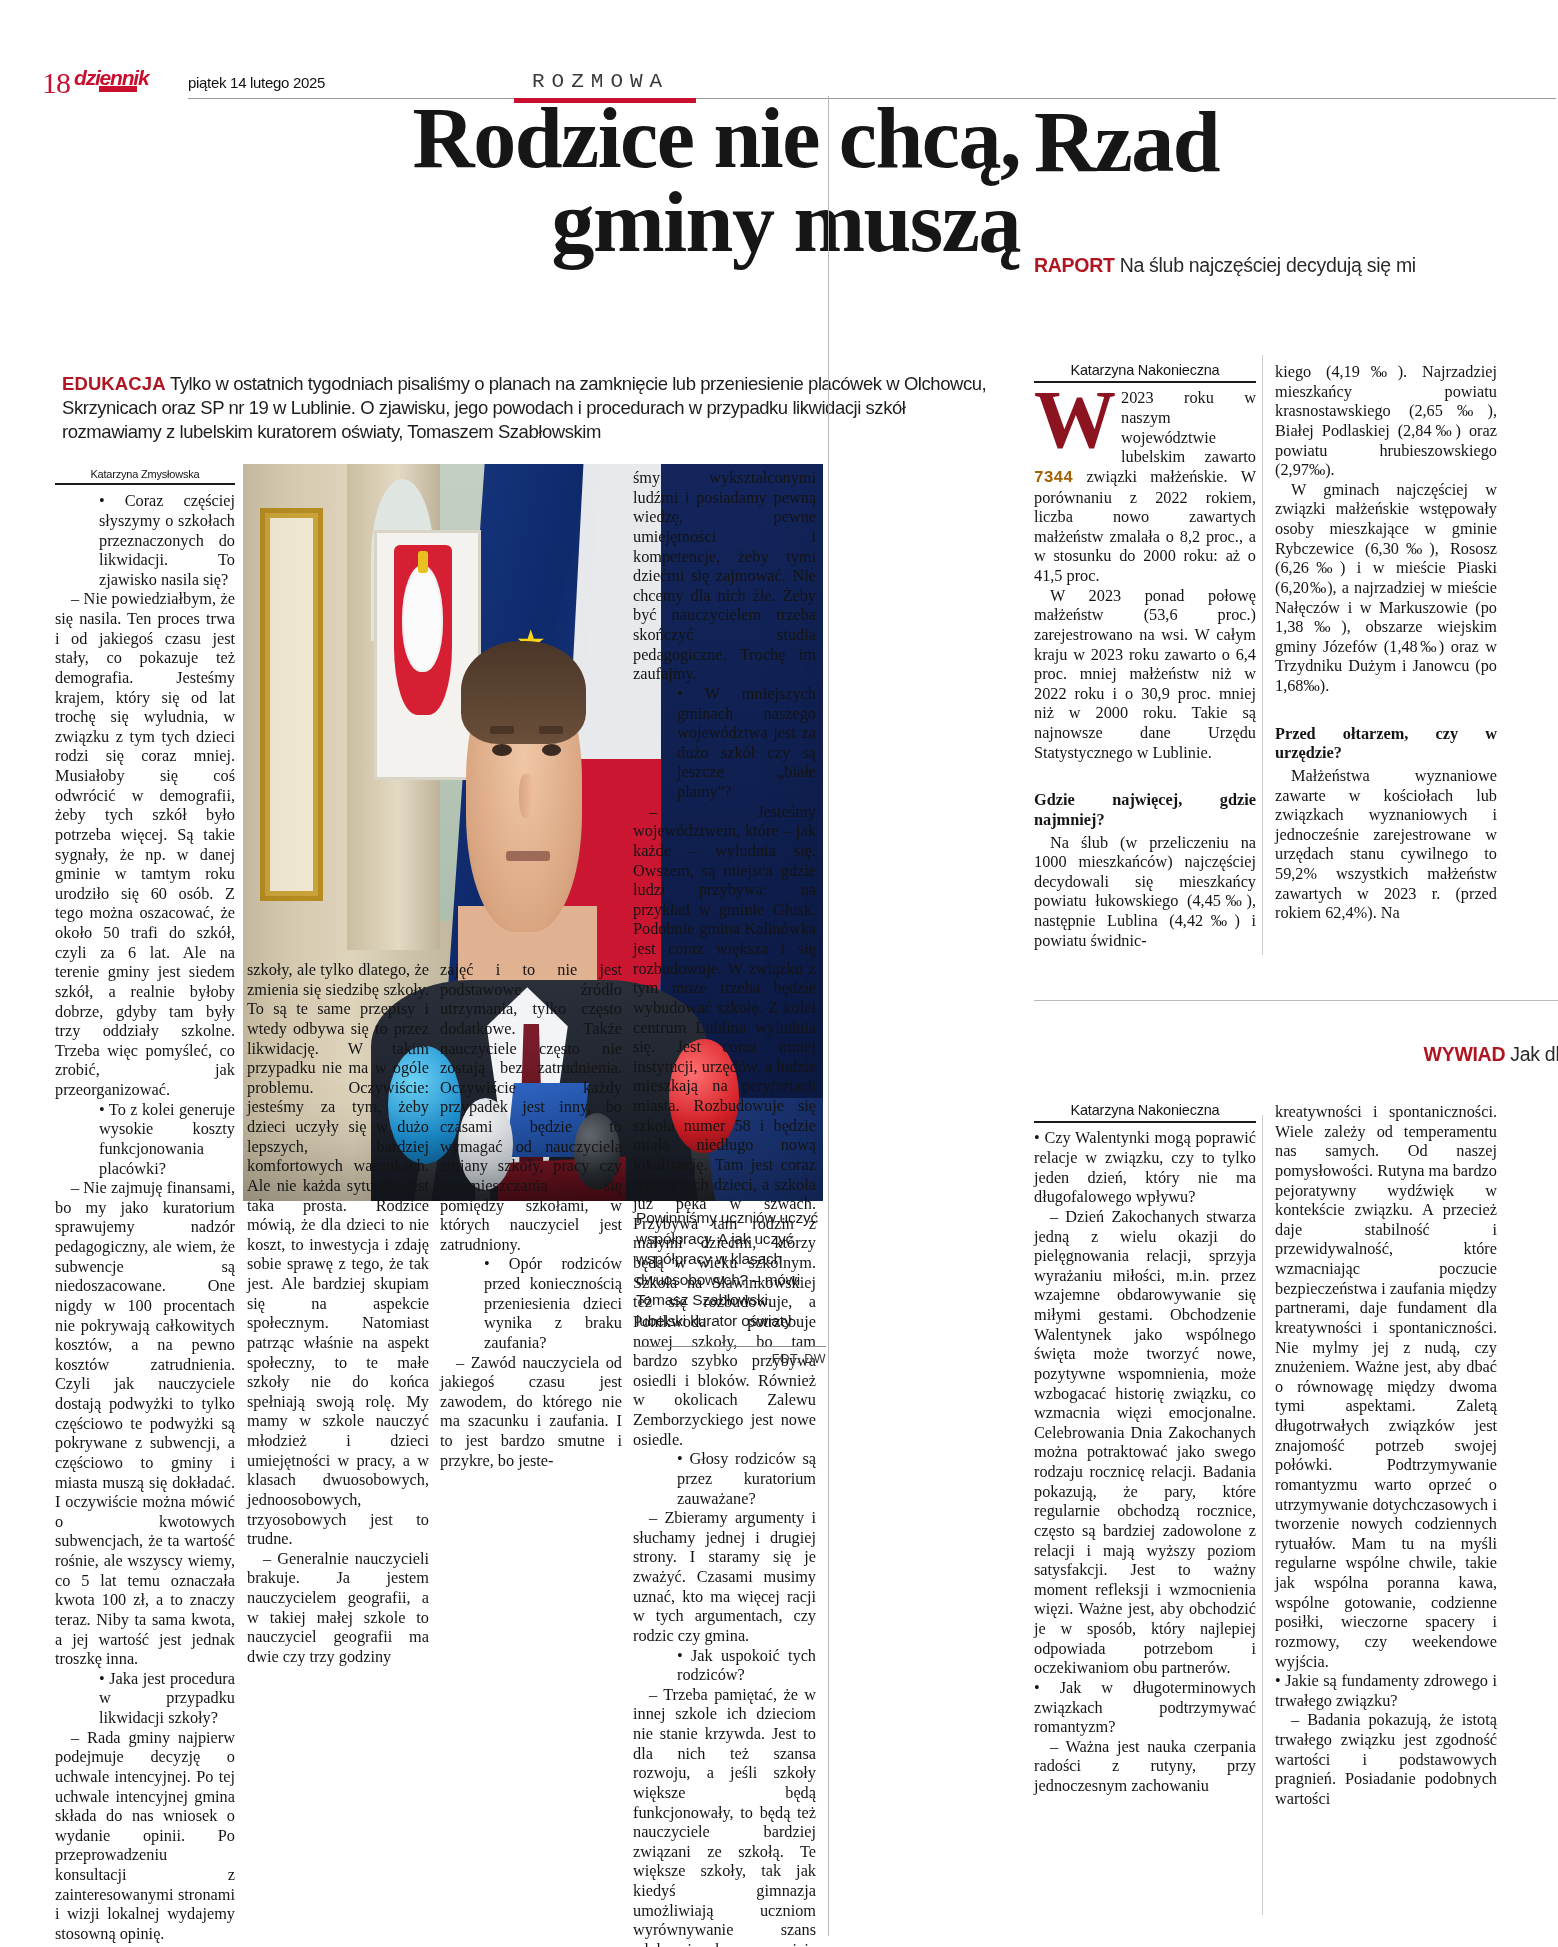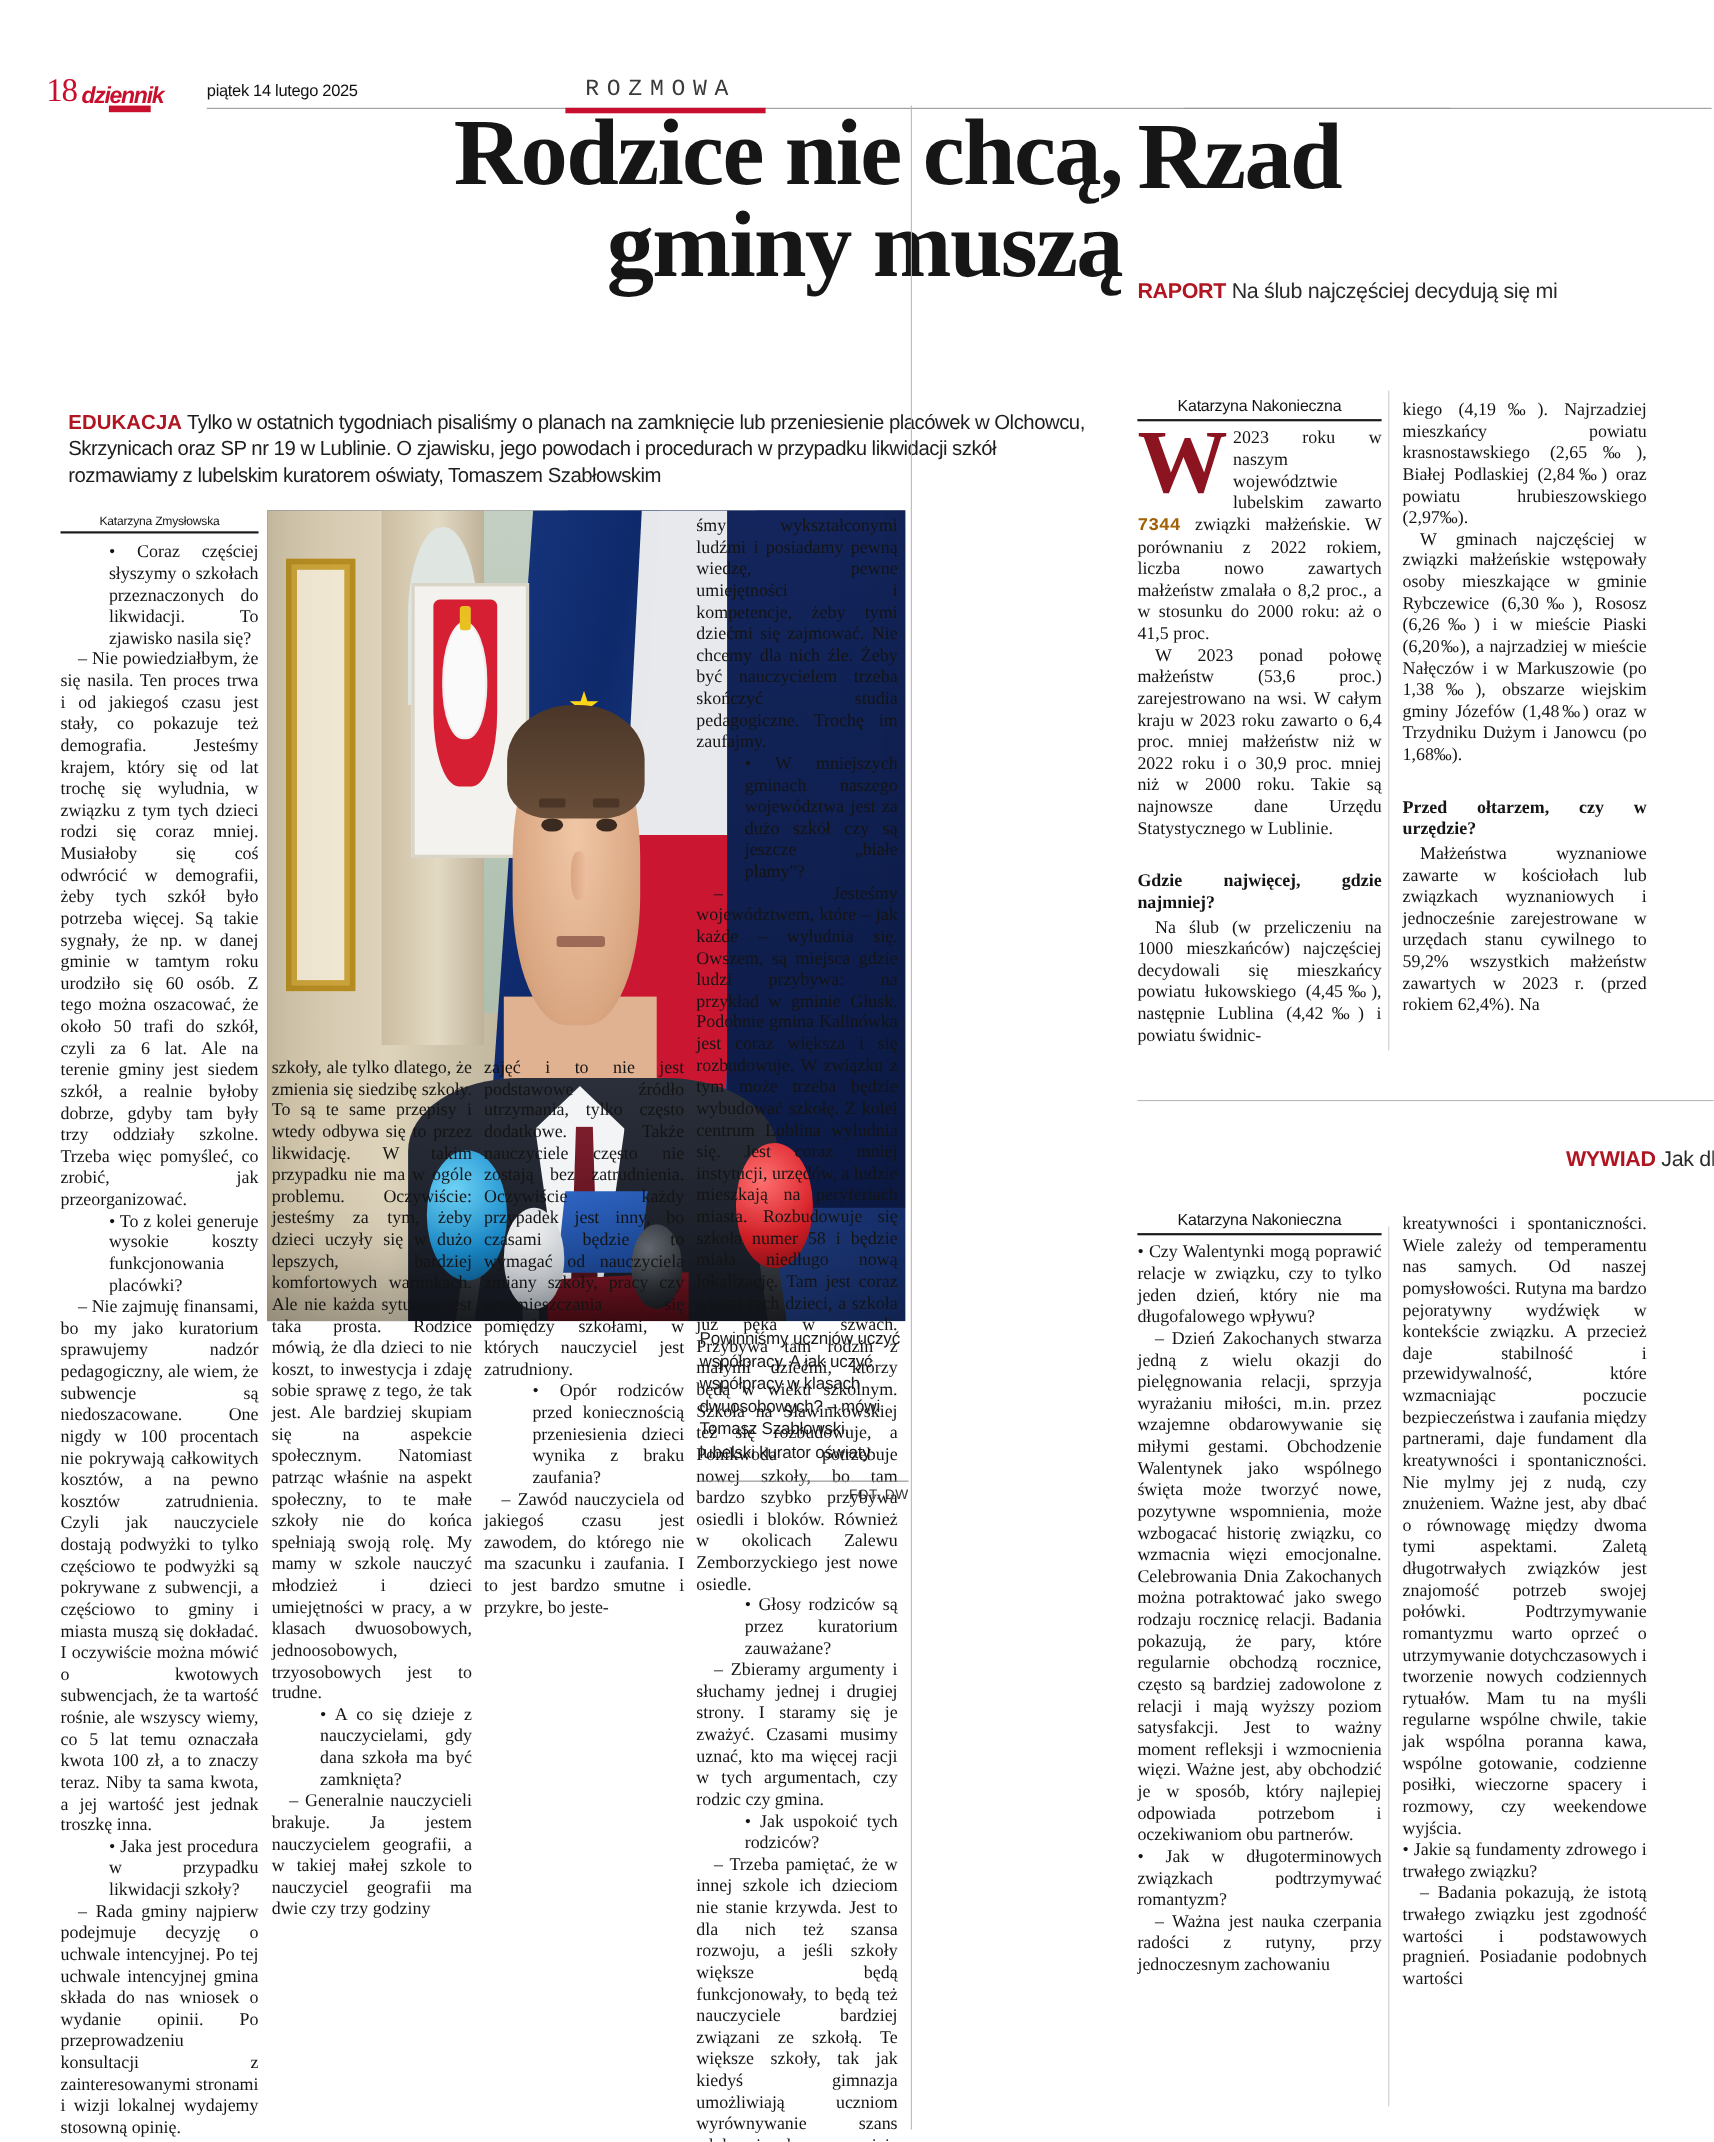--- a/index.html
+++ b/index.html
@@ -11,21 +11,21 @@
     overflow:hidden;
     position:relative;
   }
   .page{position:relative;width:1558px;height:1947px;}
 
   
   .masthead{
     position:absolute;left:42px;top:62px;width:1472px;height:42px;
   }
   .logo-wrap{
-    position:absolute;left:0;top:4px;display:flex;align-items:flex-end;
+    position:absolute;left:0;top:4px;display:flex;align-items:flex-start;
     font-family:"Liberation Serif",serif;
   }
   .logo-num{
     font-size:30px;font-weight:400;color:#c8102e;letter-spacing:-1px;
     font-family:"Liberation Serif",serif;
   }
   .logo-word{
     font-size:21px;font-weight:700;color:#c8102e;font-style:italic;
     letter-spacing:-1.2px;margin-left:4px;position:relative;
     font-family:"Liberation Sans",sans-serif;
@@ -333,21 +333,20 @@
     <div class="mic mic-blue"></div>
     <div class="mic mic-white"></div>
     <div class="mic mic-dark"></div>
     <div class="mic mic-red"></div>
     <div class="ph-vign"></div>
   </div>
 
   <div class="col" id="lcol2">
     <div>
         <p class="">szkoły, ale tylko dlatego, że zmienia się siedzibę szkoły. To są te same przepisy i wtedy odbywa się to przez likwidację. W takim przypadku nie ma w ogóle problemu. Oczywiście: jesteśmy za tym, żeby dzieci uczyły się w dużo lepszych, bardziej komfortowych warunkach. Ale nie każda sytuacja jest taka prosta. Rodzice mówią, że dla dzieci to nie koszt, to inwestycja i zdaję sobie sprawę z tego, że tak jest. Ale bardziej skupiam się na aspekcie społecznym. Natomiast patrząc właśnie na aspekt społeczny, to te małe szkoły nie do końca spełniają swoją rolę. My mamy w szkole nauczyć młodzież i dzieci umiejętności w pracy, a w klasach dwuosobowych, jednoosobowych, trzyosobowych jest to trudne.</p>
-        <p class="q">• A co się dzieje z nauczycielami, gdy dana szkoła ma być zamknięta?</p>
         <p class="a">– Generalnie nauczycieli brakuje. Ja jestem nauczycielem geografii, a w takiej małej szkole to nauczyciel geografii ma dwie czy trzy godziny</p>
       </div>
   </div>
 
   <div class="col" id="lcol3">
     <div>
         <p class="">zajęć i to nie jest podstawowe źródło utrzymania, tylko często dodatkowe. Także nauczyciele często nie zostają bez zatrudnienia. Oczywiście każdy przypadek jest inny, bo czasami będzie to wymagać od nauczyciela zmiany szkoły, pracy czy przemieszczania się pomiędzy szkołami, w których nauczyciel jest zatrudniony.</p>
         <p class="q">• Opór rodziców przed koniecznością przeniesienia dzieci wynika z braku zaufania?</p>
         <p class="a">– Zawód nauczyciela od jakiegoś czasu jest zawodem, do którego nie ma szacunku i zaufania. I to jest bardzo smutne i przykre, bo jeste-</p>
       </div>

